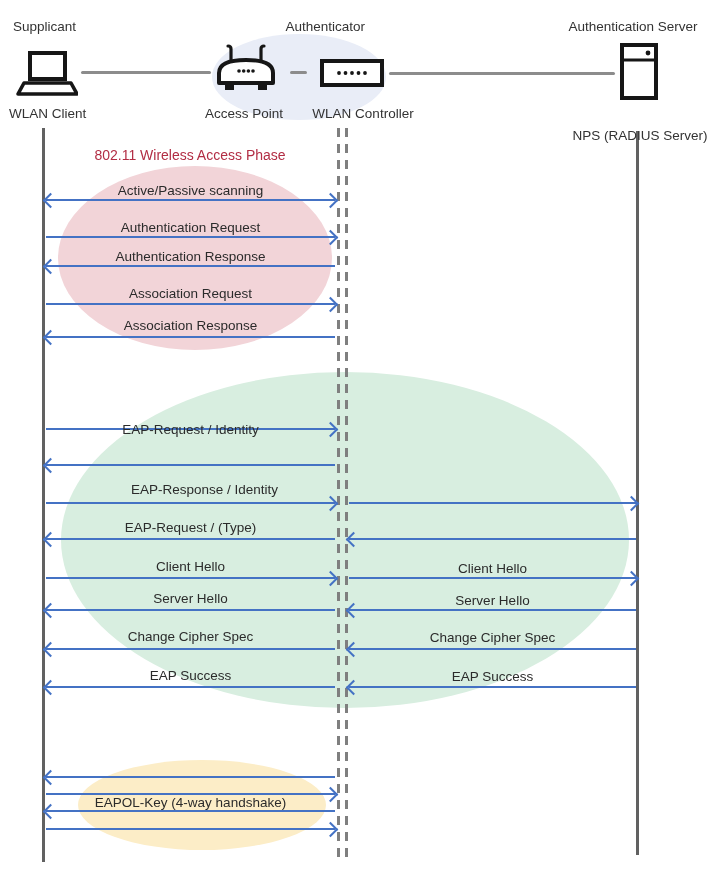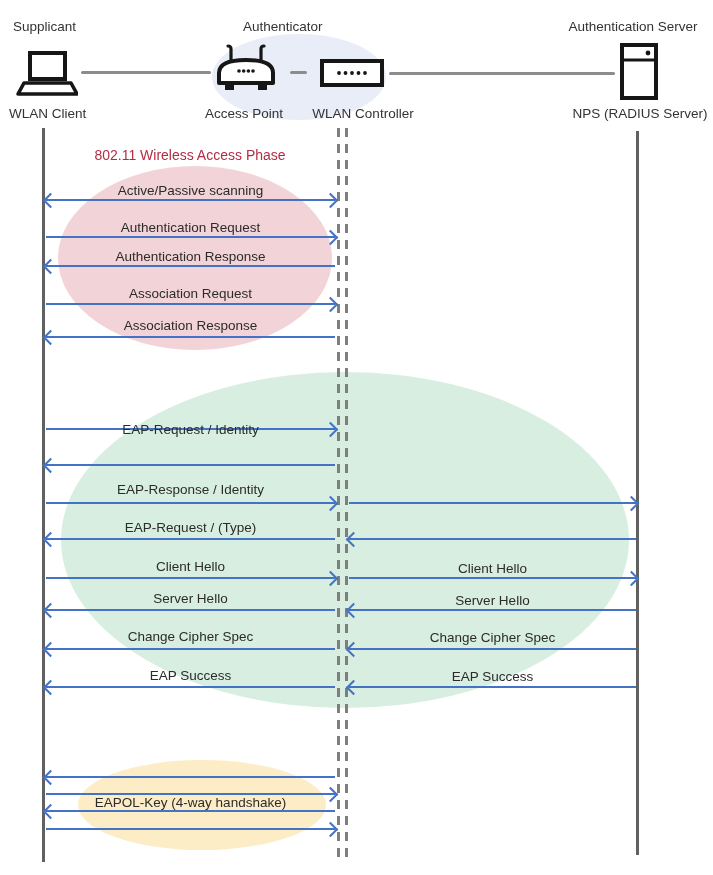--- a/index.html
+++ b/index.html
@@ -4,27 +4,27 @@
 <style>
   html,body{margin:0;padding:0;background:#ffffff;}
   .diagram{
     position:relative;width:713px;height:875px;background:#ffffff;overflow:hidden;
     font-family:"Liberation Sans", sans-serif;color:#2f2f2f;
   }
   .abs{position:absolute;}
   
   .role{position:absolute;top:19px;font-size:13.5px;color:#333;white-space:nowrap;}
   .role.sup{left:13px;}
-  .role.auth{left:243px;width:122px;text-align:left;}
+  .role.auth{left:243px;width:122px;text-align:right;}
   .role.srv{left:562px;width:142px;text-align:center;}
   .devlabel{position:absolute;top:106px;font-size:13.5px;color:#333;white-space:nowrap;}
   .devlabel.client{left:9px;}
   .devlabel.ap{left:184px;width:120px;text-align:center;}
   .devlabel.ctrl{left:303px;width:120px;text-align:center;}
-  .devlabel.nps{left:570px;width:140px;text-align:center;}
+  .devlabel.nps{left:570px;width:140px;text-align:center;margin-top:22px;}
   .icon{position:absolute;}
   .icon.laptop{left:16px;top:50px;}
   .icon.ap{left:213px;top:42px;}
   .icon.ctrl{left:320px;top:59px;}
   .icon.server{left:619px;top:43px;}
   .connector{position:absolute;height:3px;background:#8c8c8c;border-radius:2px;}
   .conn1{left:81px;top:71px;width:130px;}
   .conn-dash{left:290px;top:71px;width:17px;}
   .conn2{left:389px;top:72px;width:226px;}
   
@@ -149,21 +149,21 @@
       <div class="msg-arrow" style="left: 46px; width: 289px; top: 336px;">
         <span class="head l"></span>
       </div>
       <div class="msg-arrow" style="left: 46px; width: 289px; top: 428px;">
         <span class="head r"></span>
       </div>
       <div class="msg-label" style="left: 46px; width: 289px; top: 421px;">EAP-Request / Identity</div>
       <div class="msg-arrow" style="left: 46px; width: 289px; top: 464px;">
         <span class="head l"></span>
       </div>
-      <div class="msg-label" style="left: 46px; width: 289px; top: 481px;">EAP-Response / Identity</div>
+      <div class="msg-label" style="left: 60px; width: 289px; top: 481px;">EAP-Response / Identity</div>
       <div class="msg-arrow" style="left: 46px; width: 289px; top: 502px;">
         <span class="head r"></span>
       </div>
       <div class="msg-arrow" style="left: 349px; width: 287px; top: 502px;">
         <span class="head r"></span>
       </div>
       <div class="msg-label" style="left: 46px; width: 289px; top: 519px;">EAP-Request / (Type)</div>
       <div class="msg-arrow" style="left: 46px; width: 289px; top: 538px;">
         <span class="head l"></span>
       </div>

